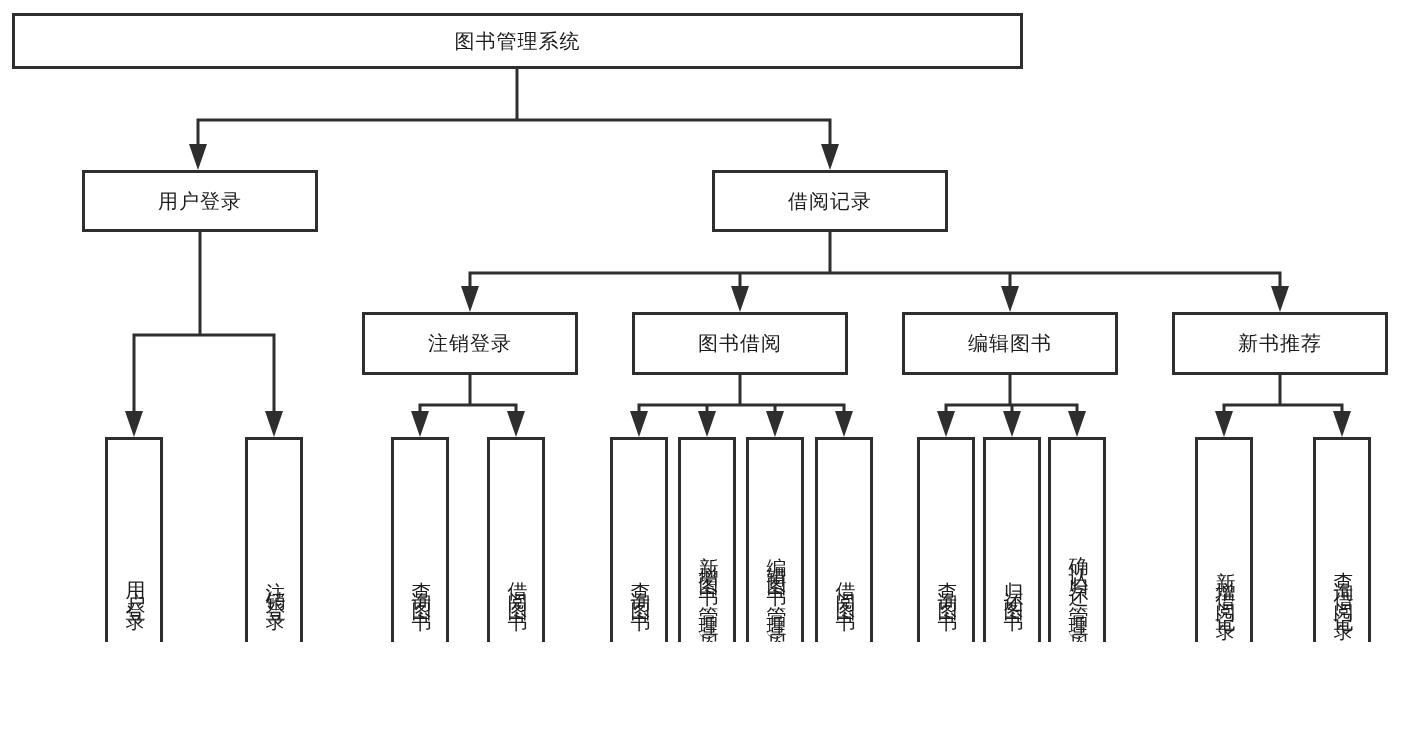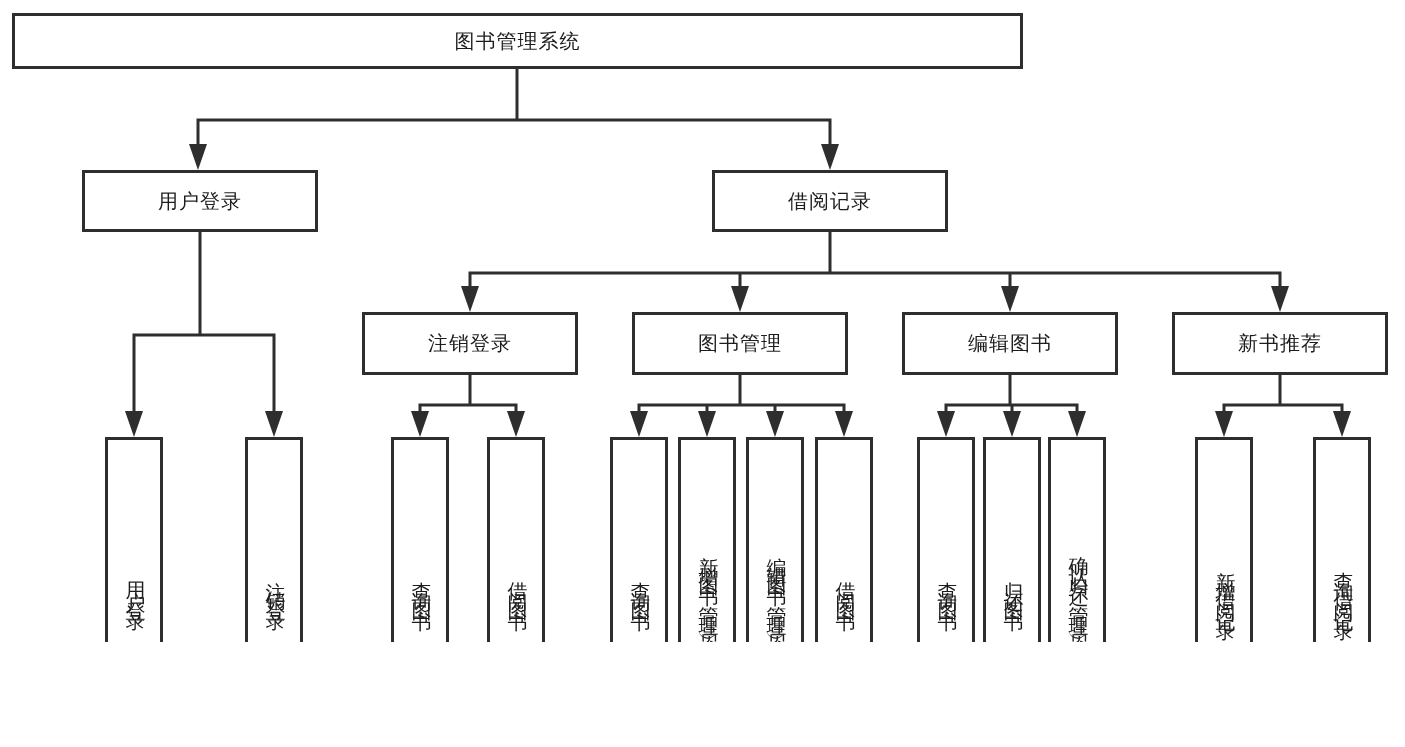--- a/index.html
+++ b/index.html
@@ -96,21 +96,21 @@
     <span>用户登录</span>
   </div>
   <div class="node lvl2" style="left:712px">
     <span>借阅记录</span>
   </div>
 
   <div class="node lvl3" style="left:362px">
     <span>注销登录</span>
   </div>
   <div class="node lvl3" style="left:632px">
-    <span>图书管理</span>
+    <span>图书借阅</span>
   </div>
   <div class="node lvl3" style="left:902px">
     <span>编辑图书</span>
   </div>
   <div class="node lvl3" style="left:1172px">
     <span>新书推荐</span>
   </div>
 
   <div class="node leaf" style="left:105px">
     <span class="vtext">用户登录</span>

